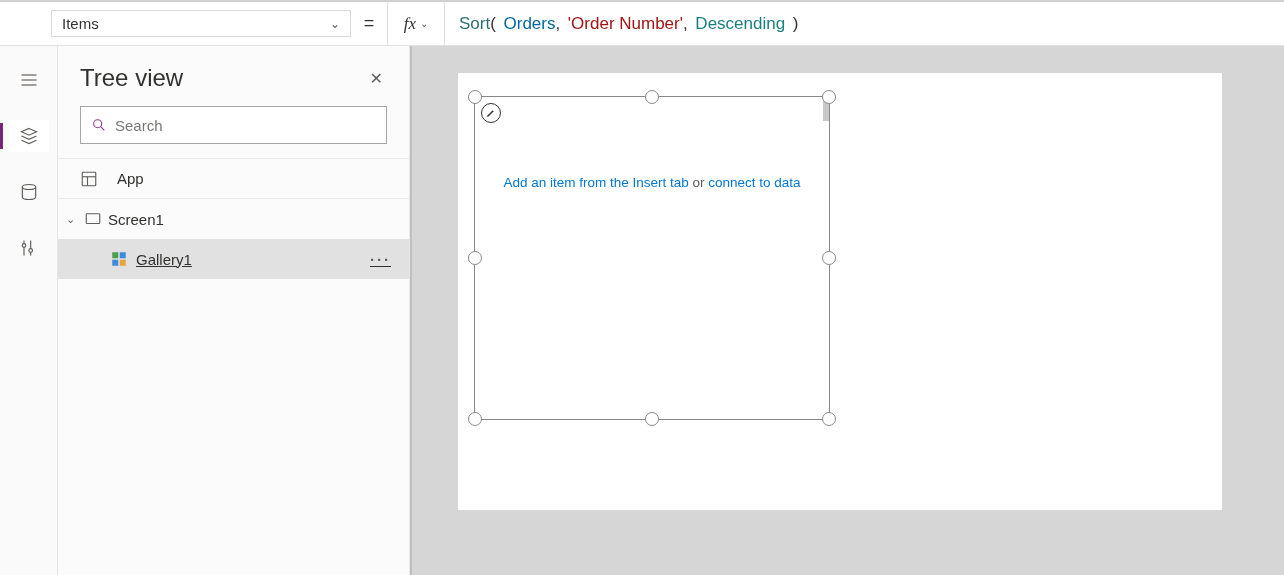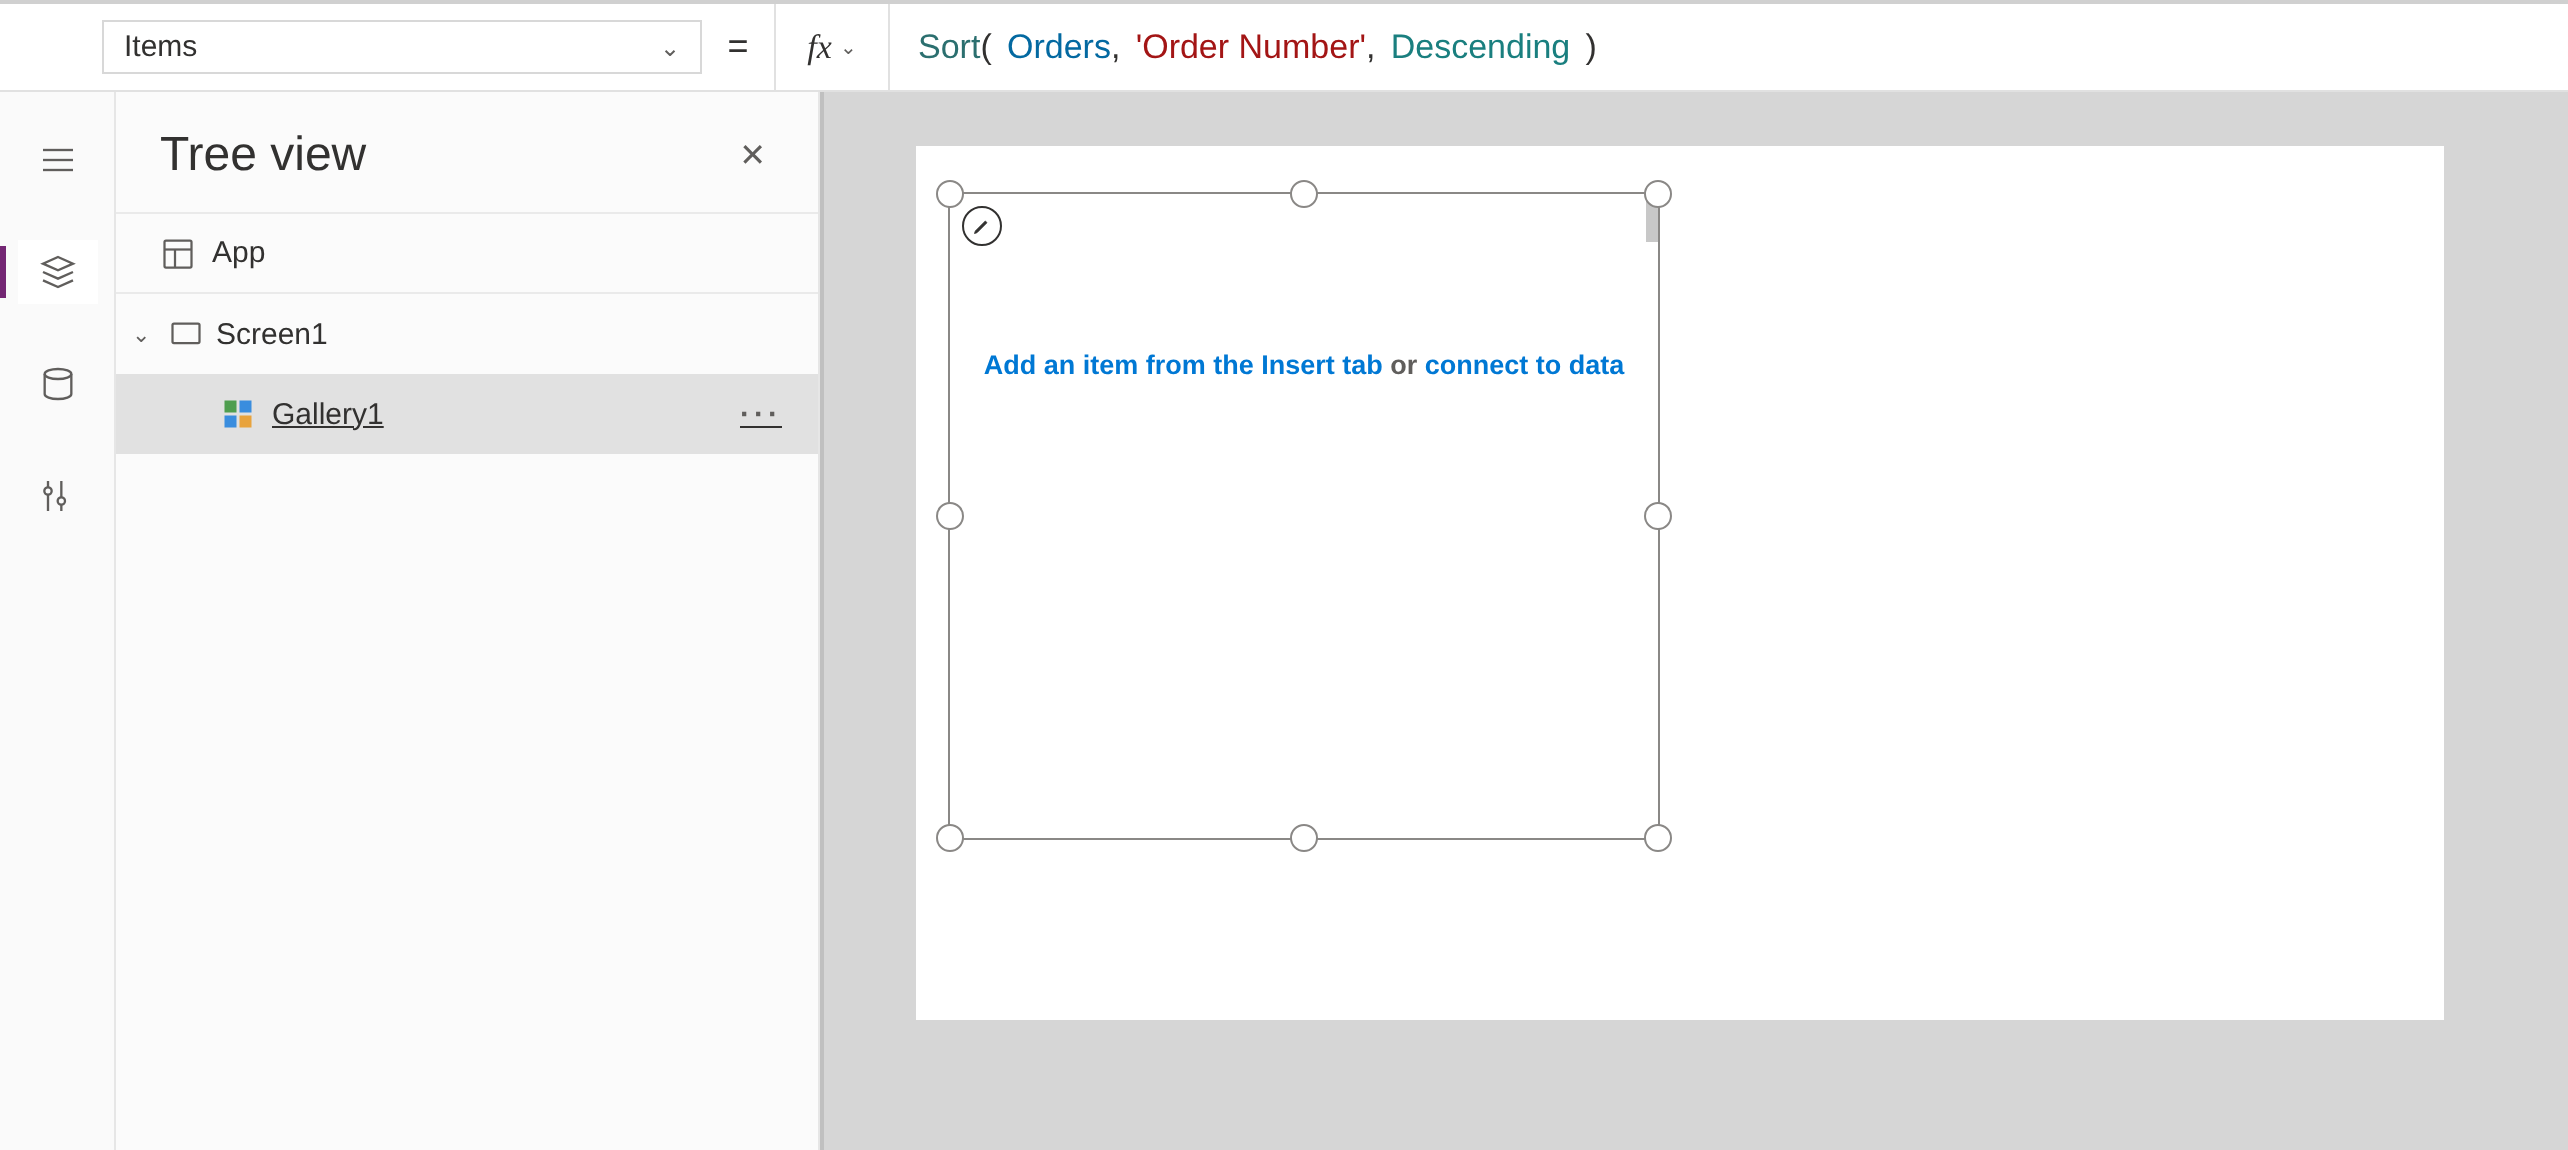--- a/index.html
+++ b/index.html
@@ -35,33 +35,33 @@
   .panel-title { font-size:24px; color:#323130; font-weight:400; }
   .close-x { font-size:16px; color:#605e5c; cursor:pointer; padding:4px; }
   .search-wrap { padding: 0 22px 14px 22px; }
   .search-box { height:38px; border:1px solid #a6a6a6; background:#fff; display:flex; align-items:center; padding:0 10px; gap:8px; }
   .search-box input { border:none; outline:none; flex:1; font-size:15px; color:#323130; background:transparent; }
   .search-box input::placeholder { color:#797775; }
   .search-box svg { width:16px; height:16px; stroke:#8a3b8a; fill:none; stroke-width:1.6; }
 
   .tree { border-top:1px solid #eaeaea; }
   .tree-row { display:flex; align-items:center; height:40px; font-size:15px; color:#323130; }
-  .tree-row.app { padding-left:22px; gap:8px; border-bottom:1px solid #eaeaea; }
+  .tree-row.app { padding-left:22px; gap:19px; border-bottom:1px solid #eaeaea; }
   .tree-row.screen { padding-left:8px; gap:6px; }
   .tree-row .chev { width:12px; color:#605e5c; font-size:11px; }
   .tree-row.sel { background:#e1e1e1; }
   .tree-row .spacer { flex:1; }
   .tree-row .dots { color:#605e5c; letter-spacing:2px; padding-right:18px; cursor:pointer; font-weight:bold; }
   .icon-box { width:18px; height:18px; display:inline-flex; }
   .icon-box svg { width:18px; height:18px; }
   .row-gallery { padding-left:52px; gap:8px;text-decoration:underline; }
 
   .canvas-area { flex:1; background:#d6d6d6; position:relative; }
   .canvas-area::before { content:""; position:absolute; left:0; top:0; bottom:0; width:2px; background:#c0c0c0; }
-  .artboard { position:absolute; left:48px; top:27px; width:764px; height:437px; background:#fff;font-weight:bold; }
+  .artboard { position:absolute; left:48px; top:27px; width:764px; height:437px; background:#fff; }
   .selection { position:absolute; left:16px; top:23px; width:356px; height:324px; border:1px solid #8a8886; }
   .handle { position:absolute; width:14px; height:14px; border:1px solid #8a8886; background:#fff; border-radius:50%; }
   .h-nw { left:-7px; top:-7px; } .h-n { left:50%; top:-7px; transform:translateX(-50%);} .h-ne { right:-7px; top:-7px; }
   .h-w { left:-7px; top:50%; transform:translateY(-50%);} .h-e { right:-7px; top:50%; transform:translateY(-50%);}
   .h-sw { left:-7px; bottom:-7px; } .h-s { left:50%; bottom:-7px; transform:translateX(-50%);} .h-se { right:-7px; bottom:-7px; }
   .edit-badge { position:absolute; left:6px; top:6px; width:20px; height:20px; border:1.5px solid #323130; border-radius:50%; display:flex; align-items:center; justify-content:center; background:#fff; }
   .edit-badge svg { width:10px; height:10px; stroke:#323130; fill:#323130; }
   .gallery-scrollbar { position:absolute; right:0; top:0; width:6px; height:24px; background:#c8c8c8; }
   .empty-hint { position:absolute; left:0; right:0; top:78px; text-align:center; font-size:13.5px; color:#605e5c; }
   .empty-hint a { color:#0078d4; text-decoration:none; cursor:pointer; }
@@ -126,20 +126,29 @@
             <circle cx="14" cy="15" r="2.2" fill="#fafafa"></circle>
           </svg>
       </div>
     </div>
 
     <div class="panel">
       <div class="panel-head">
         <div class="panel-title">Tree view</div>
         <div class="close-x">✕</div>
       </div>
+      <div class="search-wrap">
+        <div class="search-box">
+          <svg viewBox="0 0 24 24">
+              <circle cx="10" cy="10" r="6"></circle>
+              <line x1="20" y1="20" x2="14.5" y2="14.5"></line>
+            </svg>
+          <input type="text" placeholder="Search" style="">
+        </div>
+      </div>
       <div class="tree">
         <div class="tree-row app">
           <span class="icon-box">
             <svg viewBox="0 0 24 24" fill="none" stroke="#605e5c" stroke-width="1.5">
                 <rect x="3" y="3" width="18" height="18" rx="1"></rect>
                 <line x1="3" y1="9" x2="21" y2="9"></line>
                 <line x1="10" y1="9" x2="10" y2="21"></line>
               </svg>
           </span>
           <span>App</span>

